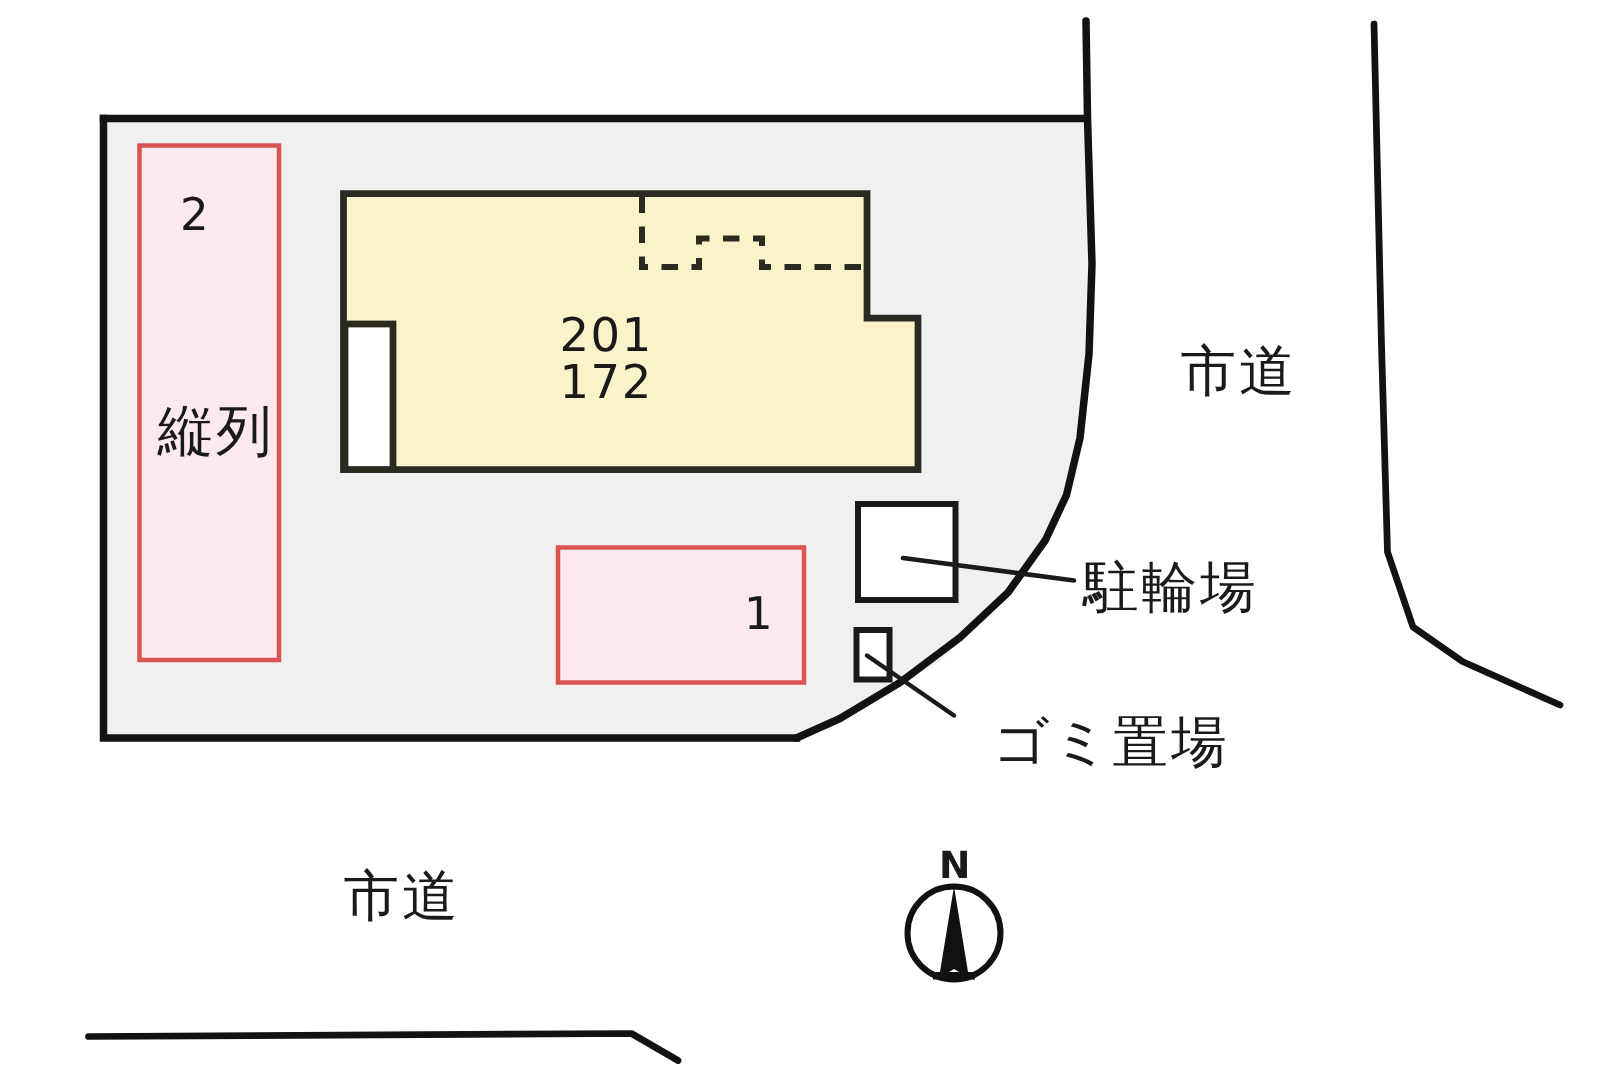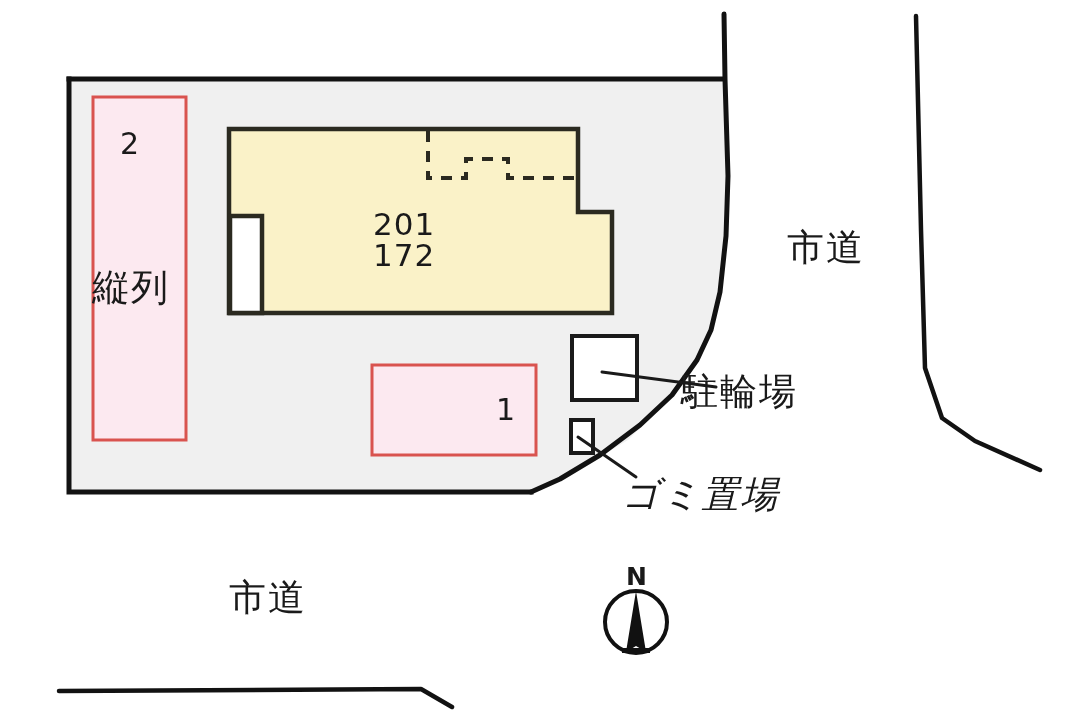--- a/index.html
+++ b/index.html
@@ -129,32 +129,32 @@
     <g>
       <circle cx="636" cy="622" r="31" fill="#ffffff" stroke="#111111" stroke-width="4"></circle>
       <polygon points="636,591 646,652 636,646 626,652" fill="#111111" stroke="none"></polygon>
       <rect x="622" y="648" width="28" height="5" fill="#111111"></rect>
     </g>
 
   </svg>
 
   <div class="map-label stall-num" style="left:120px; top:126px;">2</div>
 
-  <div class="map-label jp-label" style="left:92px; top:263px;">縦列</div>
+  <div class="map-label jp-label" style="left:105px; top:263px;">縦列</div>
 
   <div class="map-label unit-num" style="left:373px; top:209px;">201</div>
 
   <div class="map-label unit-num" style="left:373px; top:240px;">172</div>
 
 
   <div class="map-label stall-num" style="left:496px; top:392px;">1</div>
 
-  <div class="map-label jp-label" style="left:681px; top:367px;">駐輪場</div>
+  <div class="map-label jp-label" style="left:722px; top:367px;">駐輪場</div>
 
-  <div class="map-label jp-label" style="left:622px; top:470px;font-style:italic;">ゴミ置場</div>
+  <div class="map-label jp-label" style="left:662px; top:470px;">ゴミ置場</div>
 
   <div class="map-label jp-label" style="left:787px; top:223px;">市道</div>
 
   <div class="map-label jp-label" style="left:229px; top:573px;">市道</div>
 
   <div class="map-label compass-n" style="left:626px; top:562px;">N</div>
 
 </div>
 
 </body></html>

